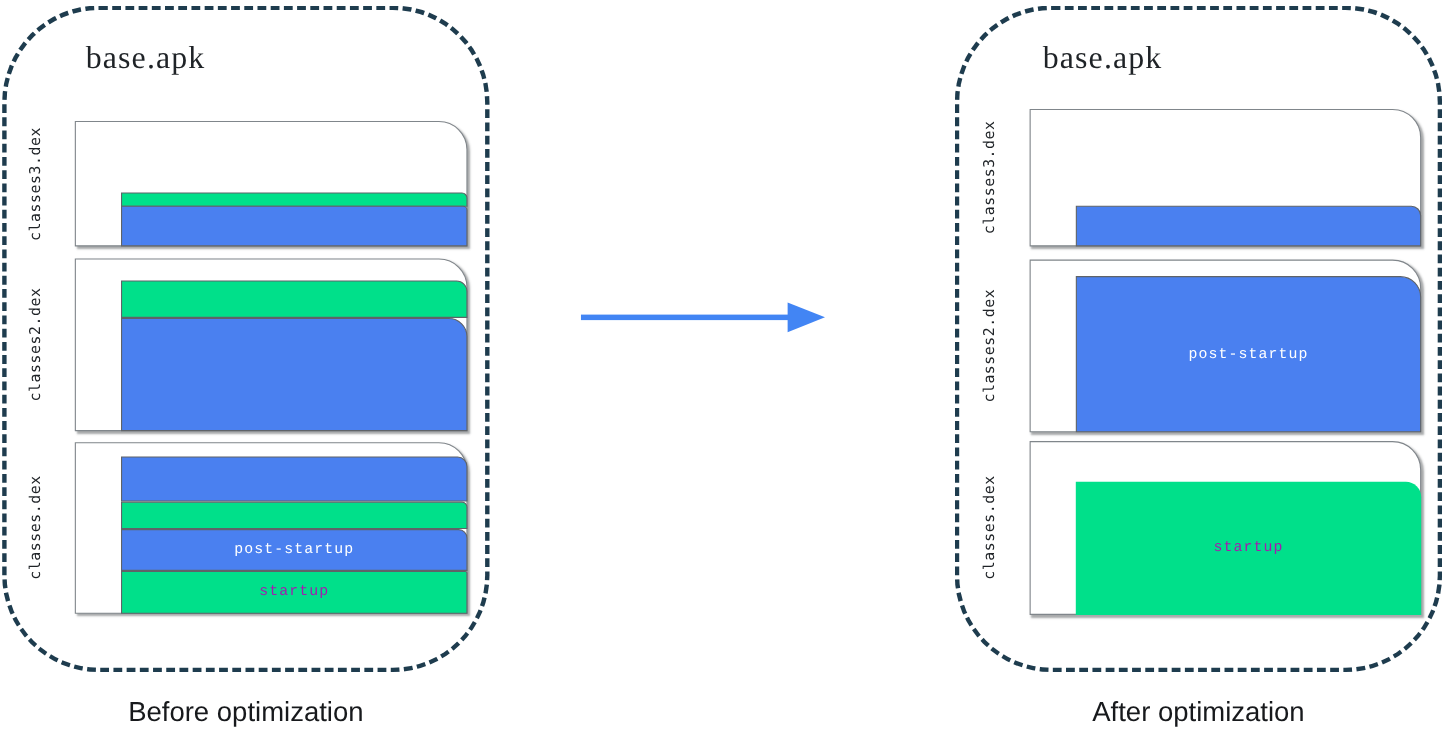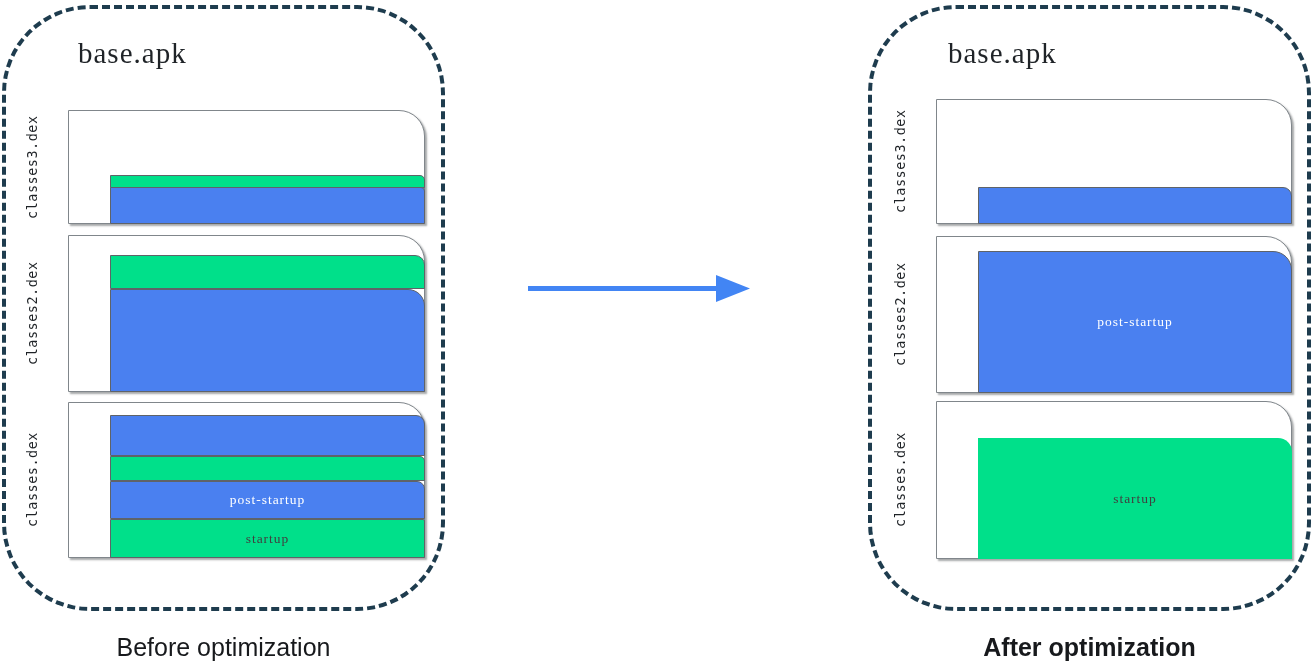--- a/index.html
+++ b/index.html
@@ -19,34 +19,34 @@
 
   
   .page{position:absolute;background:#ffffff;box-sizing:border-box;
         border:1px solid #80868b;border-top-right-radius:26px;
         box-shadow:2px 2px 2px rgba(60,64,67,.45);}
 
   
   .seg{position:absolute;left:-1px;right:-1px;box-sizing:border-box;
        border:1px solid #5f6368;border-top-right-radius:5px;
        display:flex;align-items:center;justify-content:center;
-       font-family:Liberation Serif, serif;font-size:13.5px;letter-spacing:1px;margin-left:42px;}
-  .seg.green{background:var(--green);color:#404040;}
+       font-family:Liberation Mono, monospace;font-size:13.5px;letter-spacing:1px;margin-left:42px;}
+  .seg.green{background:var(--green);color:#a21caf;}
   .seg.blue{background:var(--blue);color:#ffffff;}
   .seg.no-border{border:none;}
 
   
   .vlabel{position:absolute;width:30px;writing-mode:vertical-rl;transform:rotate(180deg);
           text-align:center;font-family:"DejaVu Sans Mono","Liberation Mono",monospace;
           font-size:13.5px;color:#1f2327;letter-spacing:0.5px;}
 
   .caption{position:absolute;top:633px;width:443px;text-align:center;
            font-size:25px;color:#17191c;}
   #before-caption{left:2px;}
-  #after-caption{left:868px;font-weight:bold;}
+  #after-caption{left:868px;}
 
   .arrow-svg{position:absolute;left:528px;top:272px;}
 </style>
 </head>
 <body>
 
 <div class="canvas">
 
   <div class="panel" id="before-panel">
     <div class="apk-title">base.apk</div>

